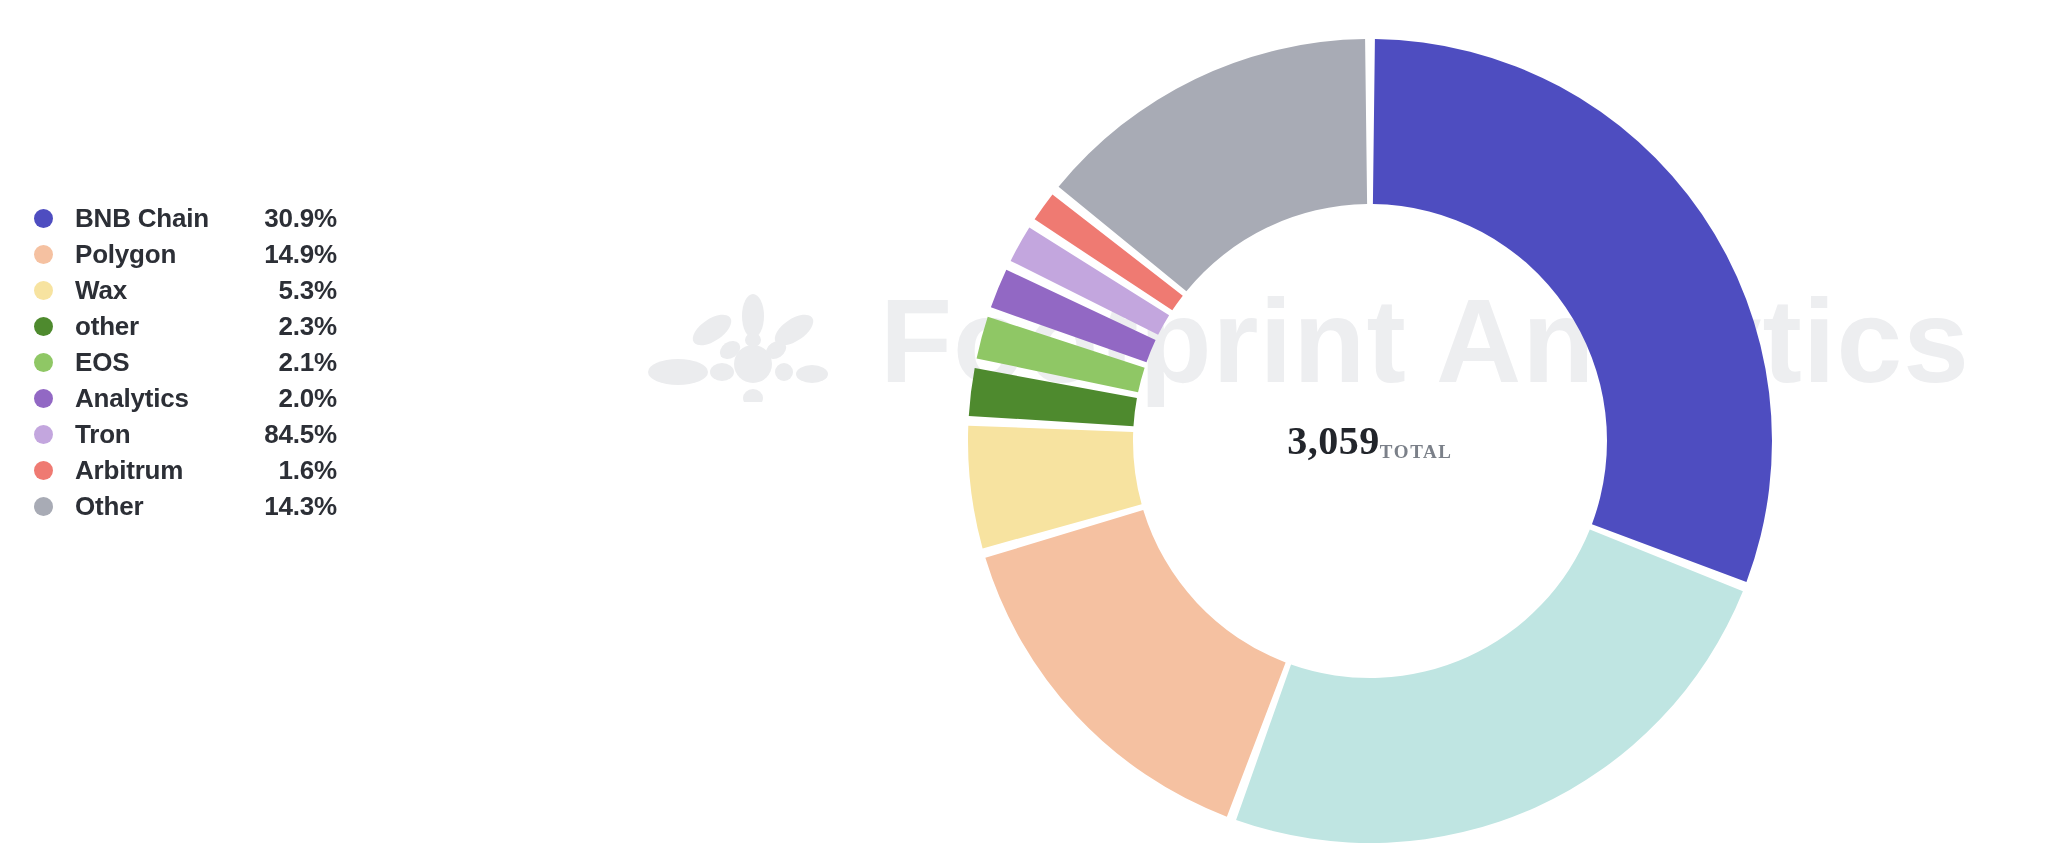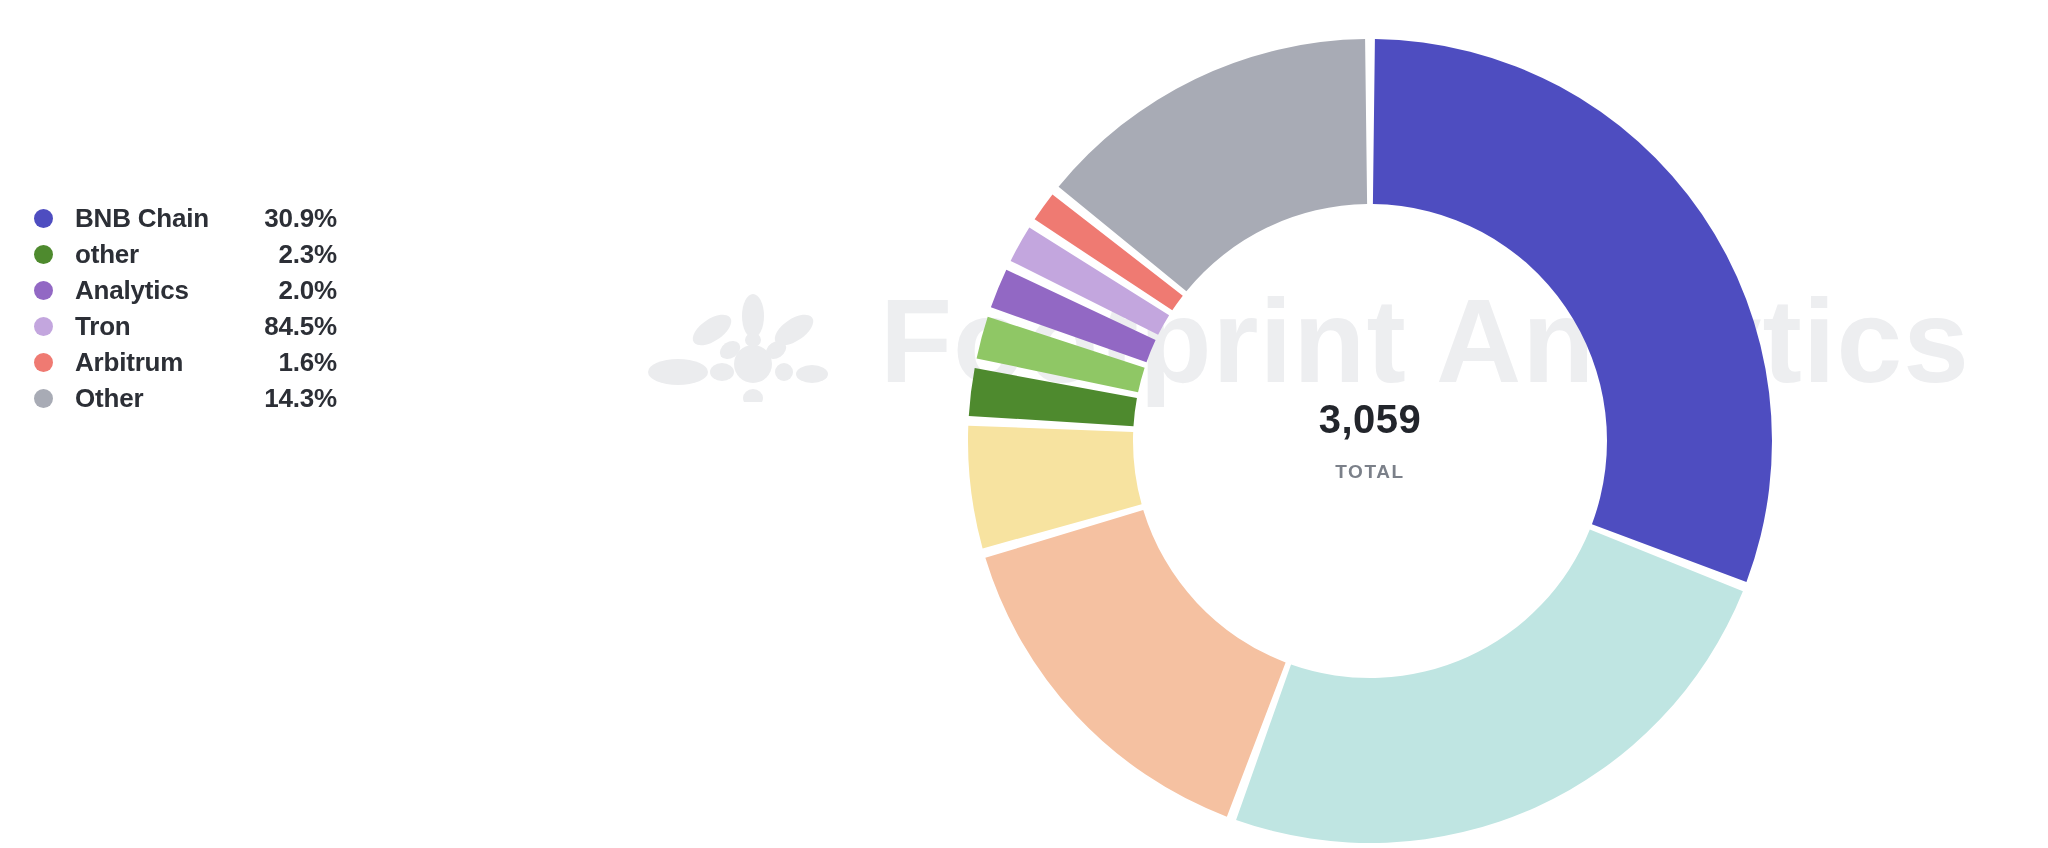--- a/index.html
+++ b/index.html
@@ -106,24 +106,25 @@
     height: 804px;
     overflow: visible;
   }
   .center-total {
     position: absolute;
     left: 0;
     top: 0;
     width: 804px;
     height: 804px;
     display: flex;
-    flex-direction: column;
+    flex-direction: row;
     align-items: center;
     justify-content: center;
     pointer-events: none;
+    font-family: Liberation Serif, serif;
   }
   .center-value {
     font-size: 40px;
     font-weight: 700;
     color: #22252b;
     line-height: 1;
     letter-spacing: 0.5px;
   }
   .center-label {
     margin-top: 22px;
@@ -158,23 +159,38 @@
     <div class="wm-text">Footprint Analytics</div>
   </div>
 
   <div id="legend">
       <div class="legend-row">
         <span class="legend-swatch" style="background: rgb(78, 77, 192);"></span>
         <span class="legend-label">BNB Chain</span>
         <span class="legend-value">30.9%</span>
       </div>
       <div class="legend-row">
+        <span class="legend-swatch" style="background: rgb(245, 193, 161);"></span>
+        <span class="legend-label">Polygon</span>
+        <span class="legend-value">14.9%</span>
+      </div>
+      <div class="legend-row">
+        <span class="legend-swatch" style="background: rgb(247, 227, 160);"></span>
+        <span class="legend-label">Wax</span>
+        <span class="legend-value">5.3%</span>
+      </div>
+      <div class="legend-row">
         <span class="legend-swatch" style="background: rgb(78, 138, 46);"></span>
         <span class="legend-label">other</span>
         <span class="legend-value">2.3%</span>
+      </div>
+      <div class="legend-row">
+        <span class="legend-swatch" style="background: rgb(143, 199, 101);"></span>
+        <span class="legend-label">EOS</span>
+        <span class="legend-value">2.1%</span>
       </div>
       <div class="legend-row">
         <span class="legend-swatch" style="background: rgb(146, 104, 196);"></span>
         <span class="legend-label">Analytics</span>
         <span class="legend-value">2.0%</span>
       </div>
       <div class="legend-row">
         <span class="legend-swatch" style="background: rgb(195, 166, 222);"></span>
         <span class="legend-label">Tron</span>
         <span class="legend-value">84.5%</span>

